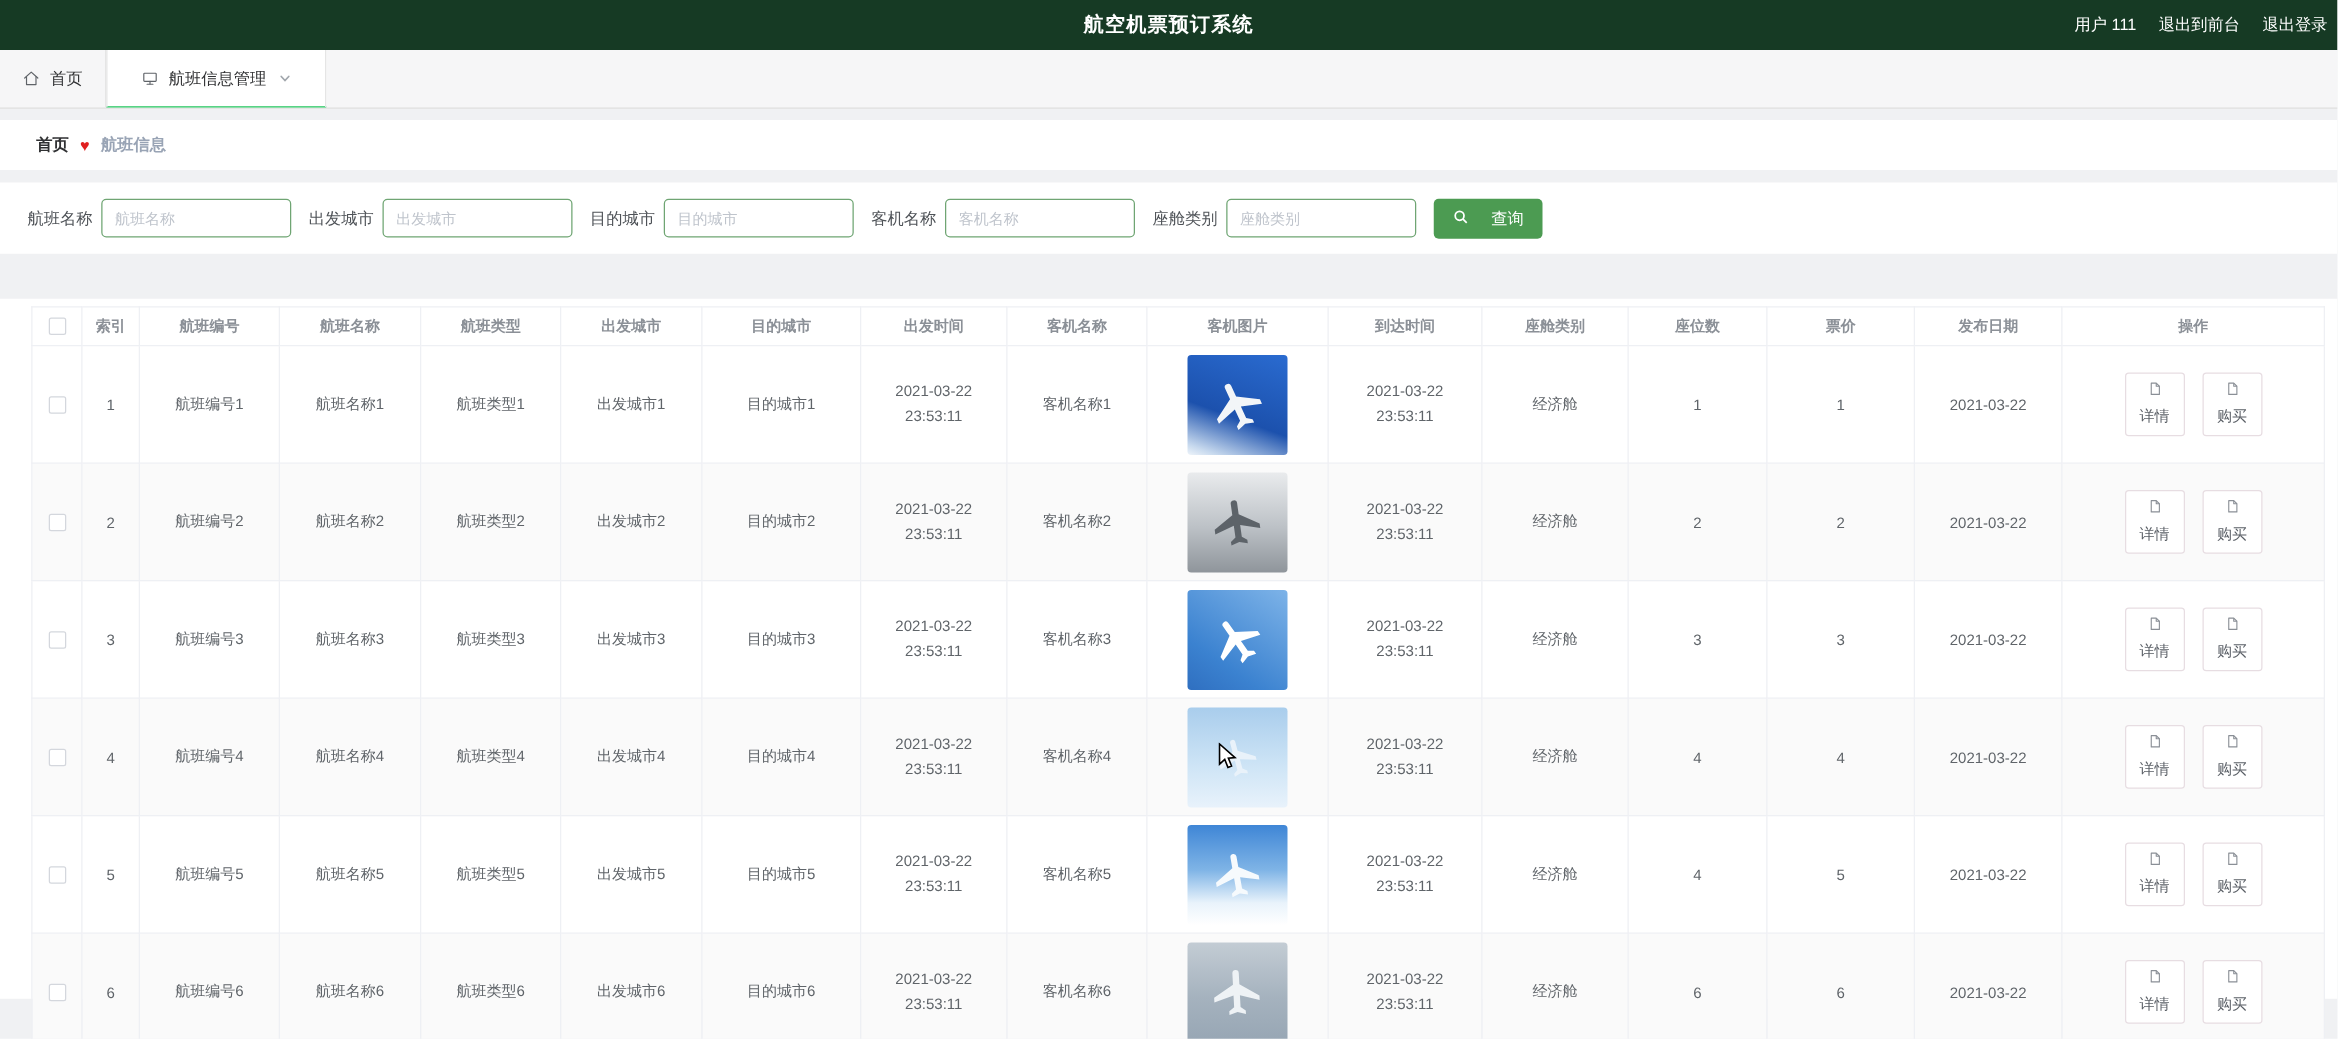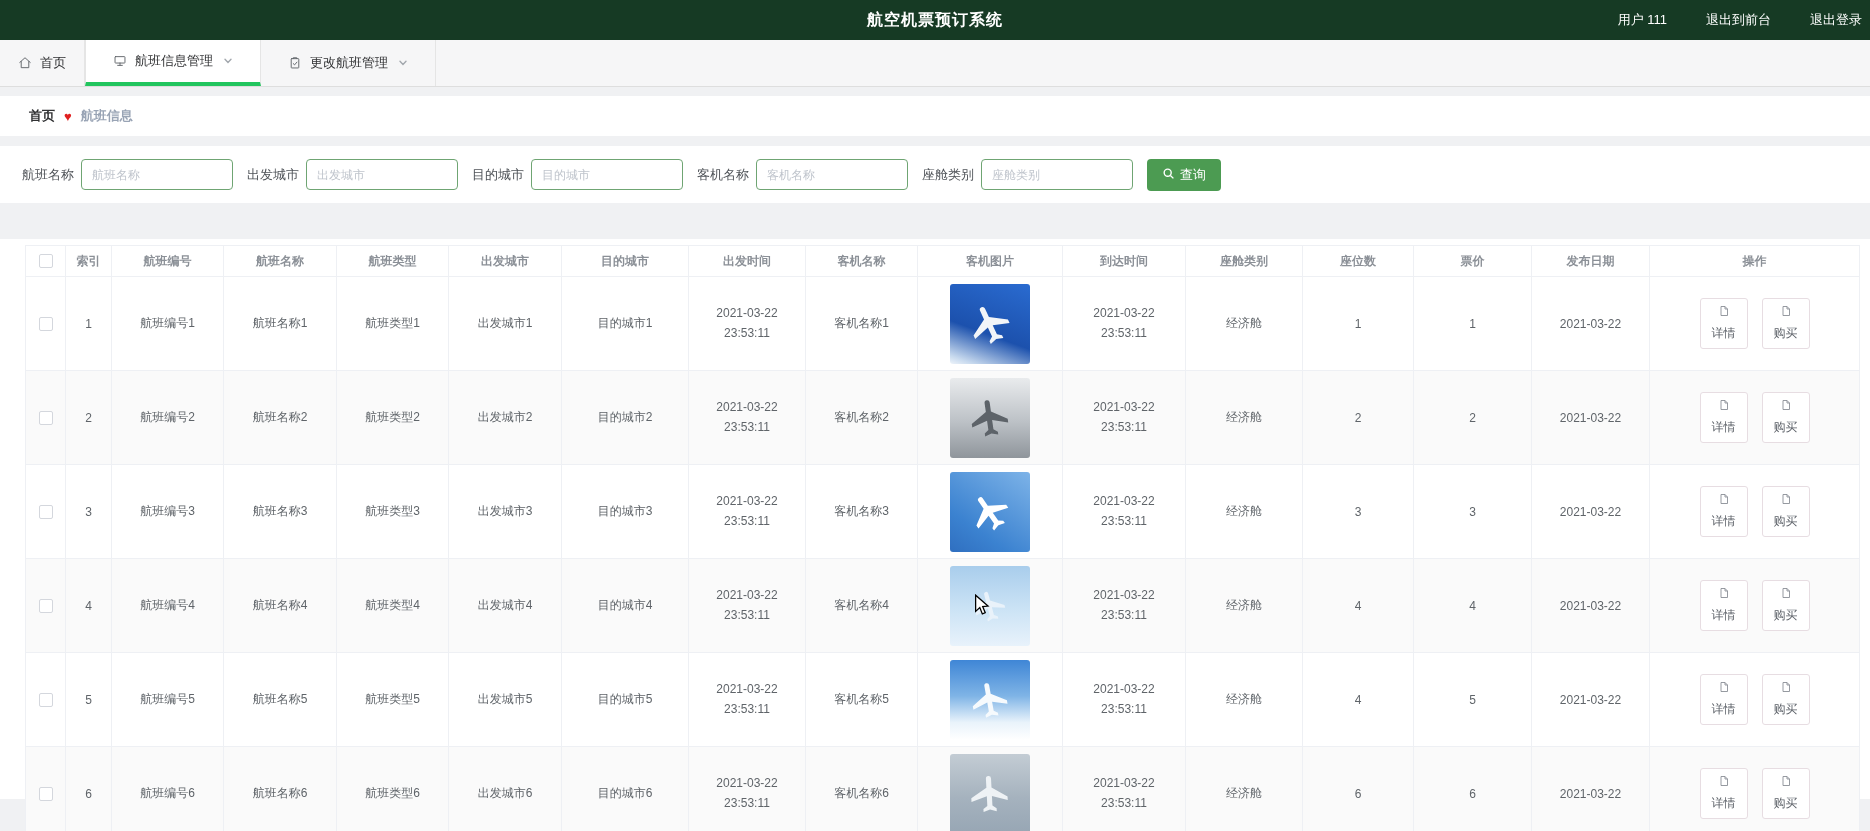--- a/index.html
+++ b/index.html
@@ -4,43 +4,43 @@
 <style>
   * { box-sizing: border-box; margin: 0; padding: 0; }
   html,body { width:1870px; height:831px; overflow:hidden; }
   body {
     font-family:"Liberation Sans","DejaVu Sans",sans-serif;
     background:#f0f1f3; position:relative; color:#333;
   }
   
   .app-header{ height:40px; background:#163a24; display:flex; align-items:center; position:relative; }
   .app-title{ position:absolute; left:0; right:0; text-align:center; color:#fff; font-size:16px; font-weight:bold; letter-spacing:1px; }
-  .header-right{ margin-left:auto; display:flex; gap:39px; padding-right:8px; z-index:2; }
+  .header-right{ margin-left:auto; display:flex; gap:18px; padding-right:8px; z-index:2; }
   .header-right span{ color:#fff; font-size:13px; cursor:pointer; white-space:nowrap; }
   
   .main-nav{ height:47px; background:#f6f6f7; border-bottom:1px solid #dedede; display:flex; align-items:stretch; }
   .nav-item{ display:flex; align-items:center; gap:8px; padding:0 27px; font-size:13px; color:#303133;
              border-right:1px solid #e5e5e5; cursor:pointer; background:transparent; }
   .nav-item:first-child{ padding:0 18px; }
-  .nav-item.active{ background:#fff; border-bottom:4px solid #22c55e; border-left:1px solid #e5e5e5; }
+  .nav-item.active{ background:#fff; border-bottom:1px solid #22c55e; border-left:1px solid #e5e5e5; }
   .nav-item svg{ display:block; }
   .chev{ margin-left:2px; }
   
   .breadcrumb-bar{ margin-top:9px; height:40px; background:#fff; display:flex; align-items:center; padding:0 29px; font-size:13px; }
   .crumb-home{ color:#303133; font-weight:bold; cursor:pointer; }
   .crumb-heart{ color:#e02020; margin:0 9px; font-size:13px; }
   .crumb-current{ color:#99a4b5;font-weight:bold; }
   
   .search-card{ margin-top:10px; background:#fff; height:57px; display:flex; align-items:center; padding:0 22px; }
   .search-field{ display:flex; align-items:center; margin-right:14px; }
   .search-field label{ font-size:13px; color:#4f5358; margin-right:7px; white-space:nowrap; }
   .search-field input{ width:152px; height:31px; border:1px solid #6fa573; border-radius:4px; padding:0 10px;
                        font-size:12px; color:#333; outline:none; font-family:inherit; }
   .search-field input::placeholder{ color:#bfc4cc; }
-  .query-btn{ display:inline-flex; align-items:center; gap:5px; height:32px; padding:0 15px; border:none;
+  .query-btn{ display:inline-flex; align-items:center; gap:18px; height:32px; padding:0 15px; border:none;
               border-radius:4px; background:#4c9b52; color:#fff; font-size:13px; cursor:pointer; font-family:inherit; }
   
   .table-card{ margin-top:36px; background:#fff; padding:6px 10px 0 25px; height:560px; }
   table{ width:100%; border-collapse:collapse; table-layout:fixed; }
   th{ height:31px; font-size:12px; font-weight:bold; color:#8b9097; border:1px solid #eef0f4; text-align:center; background:#fff; }
   td{ height:94px; font-size:12px; color:#5f6469; border:1px solid #eef0f4; text-align:center; padding:2px 6px; word-wrap:break-word; }
   tr.striped td{ background:#fafafa; }
   .cbx{ display:inline-block; width:14px; height:14px; border:1px solid #d4d7dd; border-radius:2px; background:#fff; vertical-align:middle; cursor:pointer; }
   .time-cell{ line-height:1.6; }
   .photo{ width:80px; height:80px; margin:0 auto; border-radius:3px; display:flex; align-items:center; justify-content:center; overflow:hidden; }
@@ -80,35 +80,20 @@
     </div>
     <div class="nav-item active">
       <span>
         <svg width="14" height="14" viewBox="0 0 24 24" fill="none" stroke="#5f6368" stroke-width="1.6" stroke-linecap="round" stroke-linejoin="round">
           <rect x="3.5" y="4.5" width="17" height="11" rx="1"></rect>
           <line x1="12" y1="15.5" x2="12" y2="19"></line>
           <line x1="8" y1="19.5" x2="16" y2="19.5"></line>
         </svg>
       </span>
       <span>航班信息管理</span>
-      <span class="chev">
-        <svg width="10" height="10" viewBox="0 0 10 10" fill="none" stroke="#a2a7ad" stroke-width="1.4" stroke-linecap="round">
-          <path d="M2 3.2 L5 6.4 L8 3.2"></path>
-        </svg>
-      </span>
-    </div>
-    <div class="nav-item">
-      <span>
-        <svg width="14" height="14" viewBox="0 0 24 24" fill="none" stroke="#5f6368" stroke-width="1.6" stroke-linecap="round" stroke-linejoin="round">
-          <rect x="5.5" y="4.5" width="13" height="16" rx="1"></rect>
-          <path d="M9 4.5 V3 H15 V4.5"></path>
-          <path d="M9 13 L11.3 15.2 L15.3 10.5"></path>
-        </svg>
-      </span>
-      <span>更改航班管理</span>
       <span class="chev">
         <svg width="10" height="10" viewBox="0 0 10 10" fill="none" stroke="#a2a7ad" stroke-width="1.4" stroke-linecap="round">
           <path d="M2 3.2 L5 6.4 L8 3.2"></path>
         </svg>
       </span>
     </div>
   </nav>
 
 <div class="breadcrumb-bar">
   <span class="crumb-home">首页</span>

